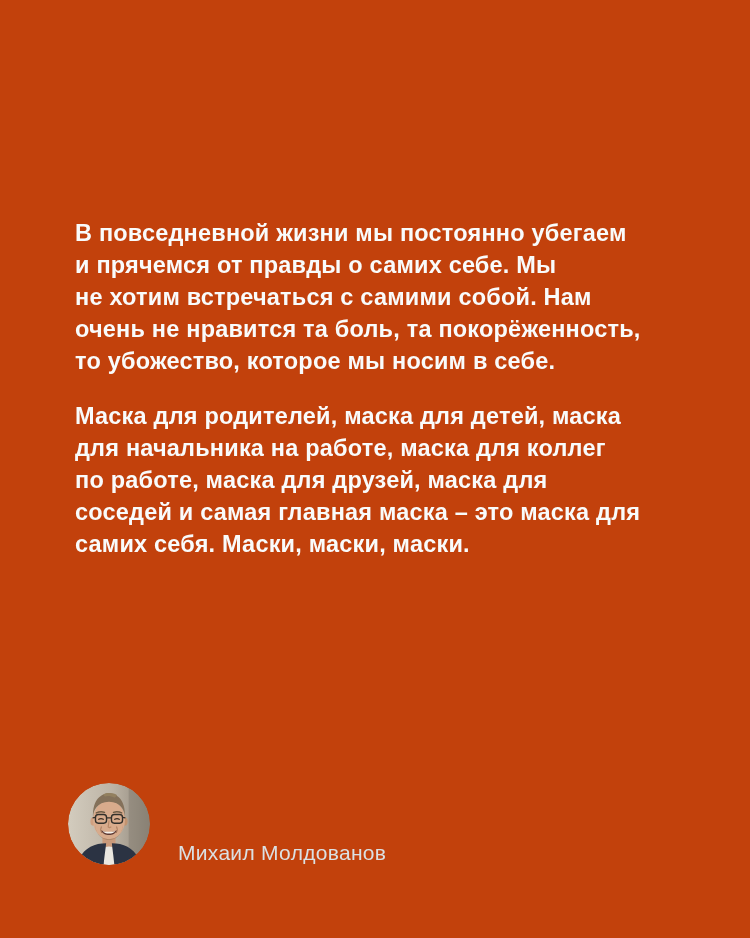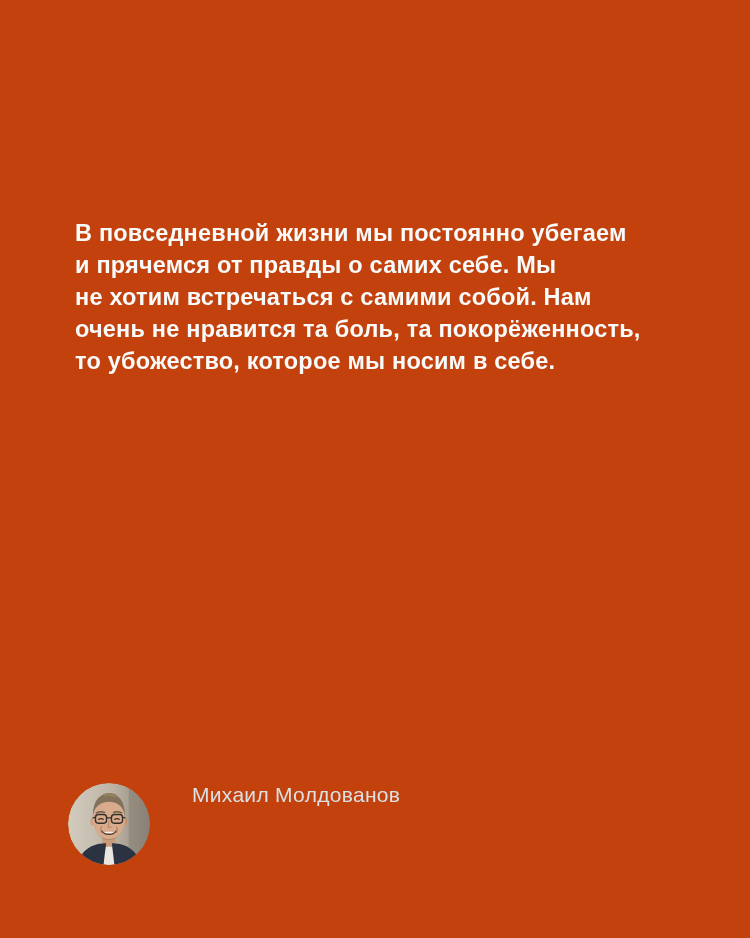--- a/index.html
+++ b/index.html
@@ -30,22 +30,22 @@
     letter-spacing: 0.2px;
     color: #f9fbfb;
     white-space: pre-line;
   }
   .para:last-child { margin-bottom: 0; }
   .author {
     position: absolute;
     left: 68px;
     top: 783px;
     display: flex;
-    align-items: flex-start;
-    gap: 42px;
+    align-items: flex-end;
+    gap: 28px;
   }
   .avatar {
     width: 82px;
     height: 82px;
     border-radius: 50%;
     overflow: hidden;
     flex: none;
   }
   .avatar svg { display: block; width: 100%; height: 100%; }
   .author-name {
@@ -59,20 +59,25 @@
 <body>
 
 <div class="canvas">
 
   <div class="quote">
     <p class="para">В повседневной жизни мы постоянно убегаем
 и прячемся от правды о самих себе. Мы
 не хотим встречаться с самими собой. Нам
 очень не нравится та боль, та покорёженность,
 то убожество, которое мы носим в себе.</p>
+    <p class="para">Маска для родителей, маска для детей, маска
+для начальника на работе, маска для коллег
+по работе, маска для друзей, маска для
+соседей и самая главная маска – это маска для
+самих себя. Маски, маски, маски.</p>
   </div>
 
   <div class="author">
     <div class="avatar">
       <svg viewBox="0 0 100 100" xmlns="http://www.w3.org/2000/svg" aria-hidden="true">
         <defs>
           <clipPath id="avclip">
               <circle cx="50" cy="50" r="50"></circle>
             </clipPath>
           <linearGradient id="avbg" x1="0" y1="0" x2="1" y2="0">

